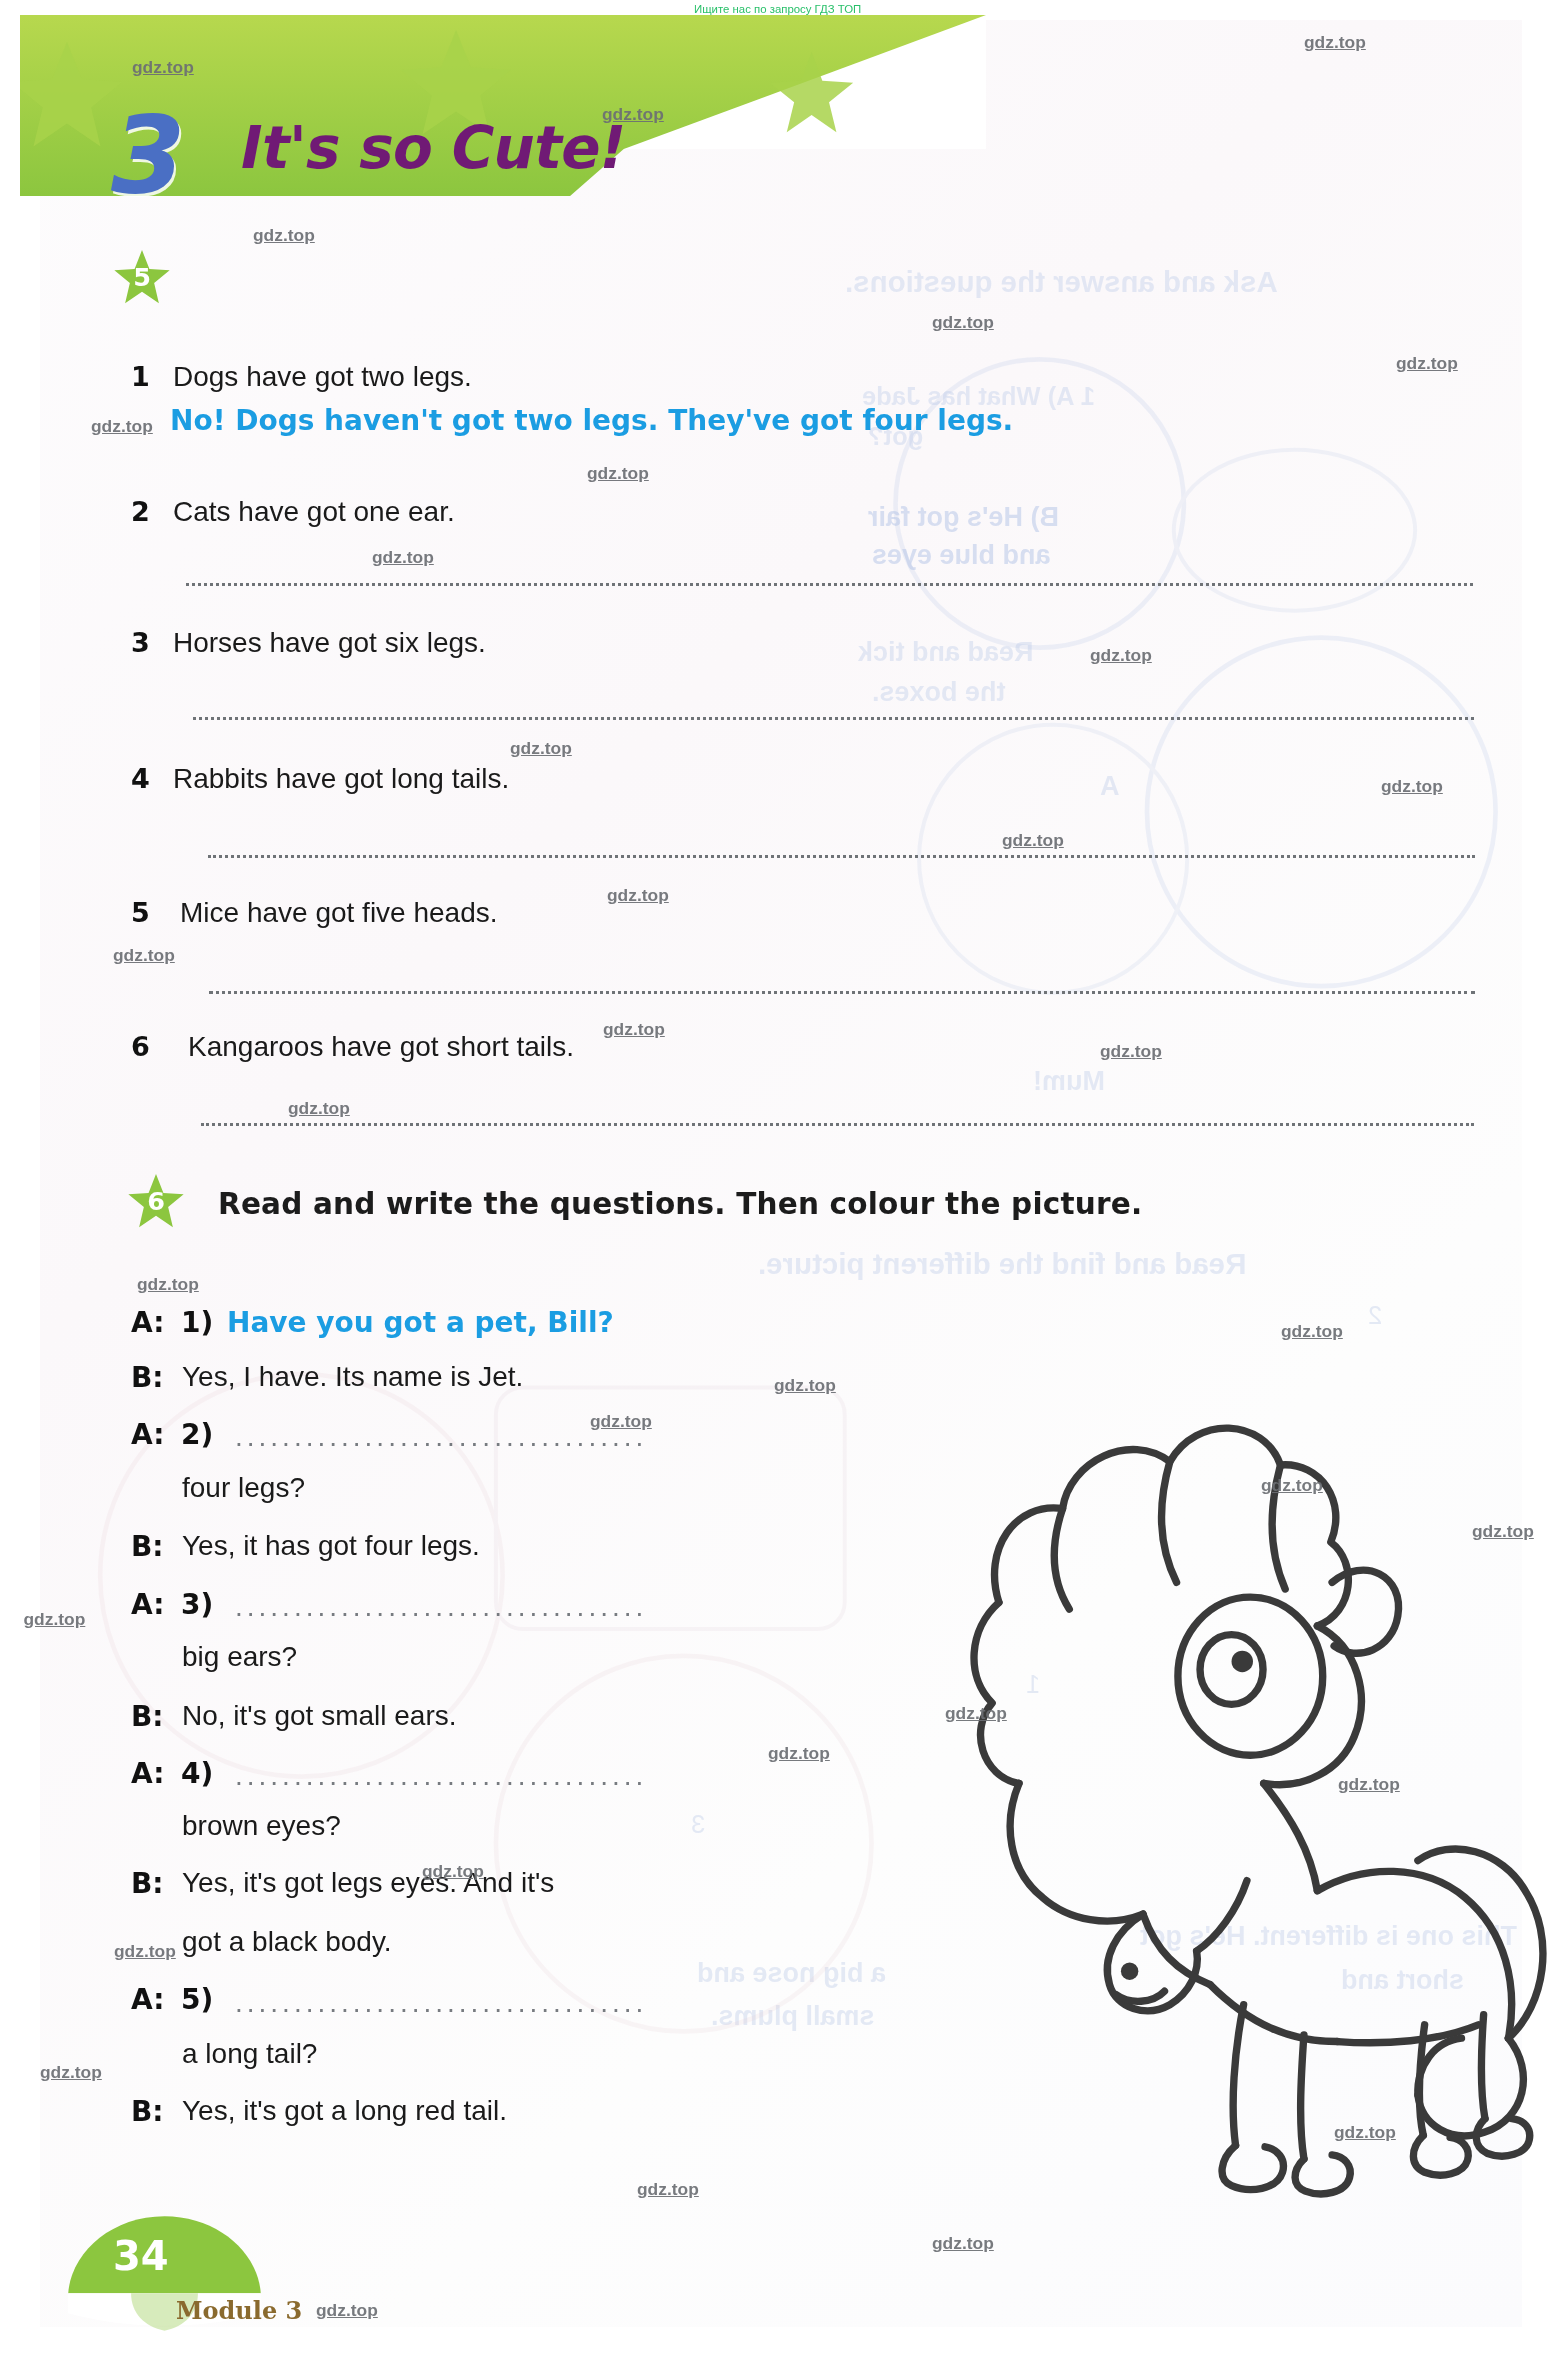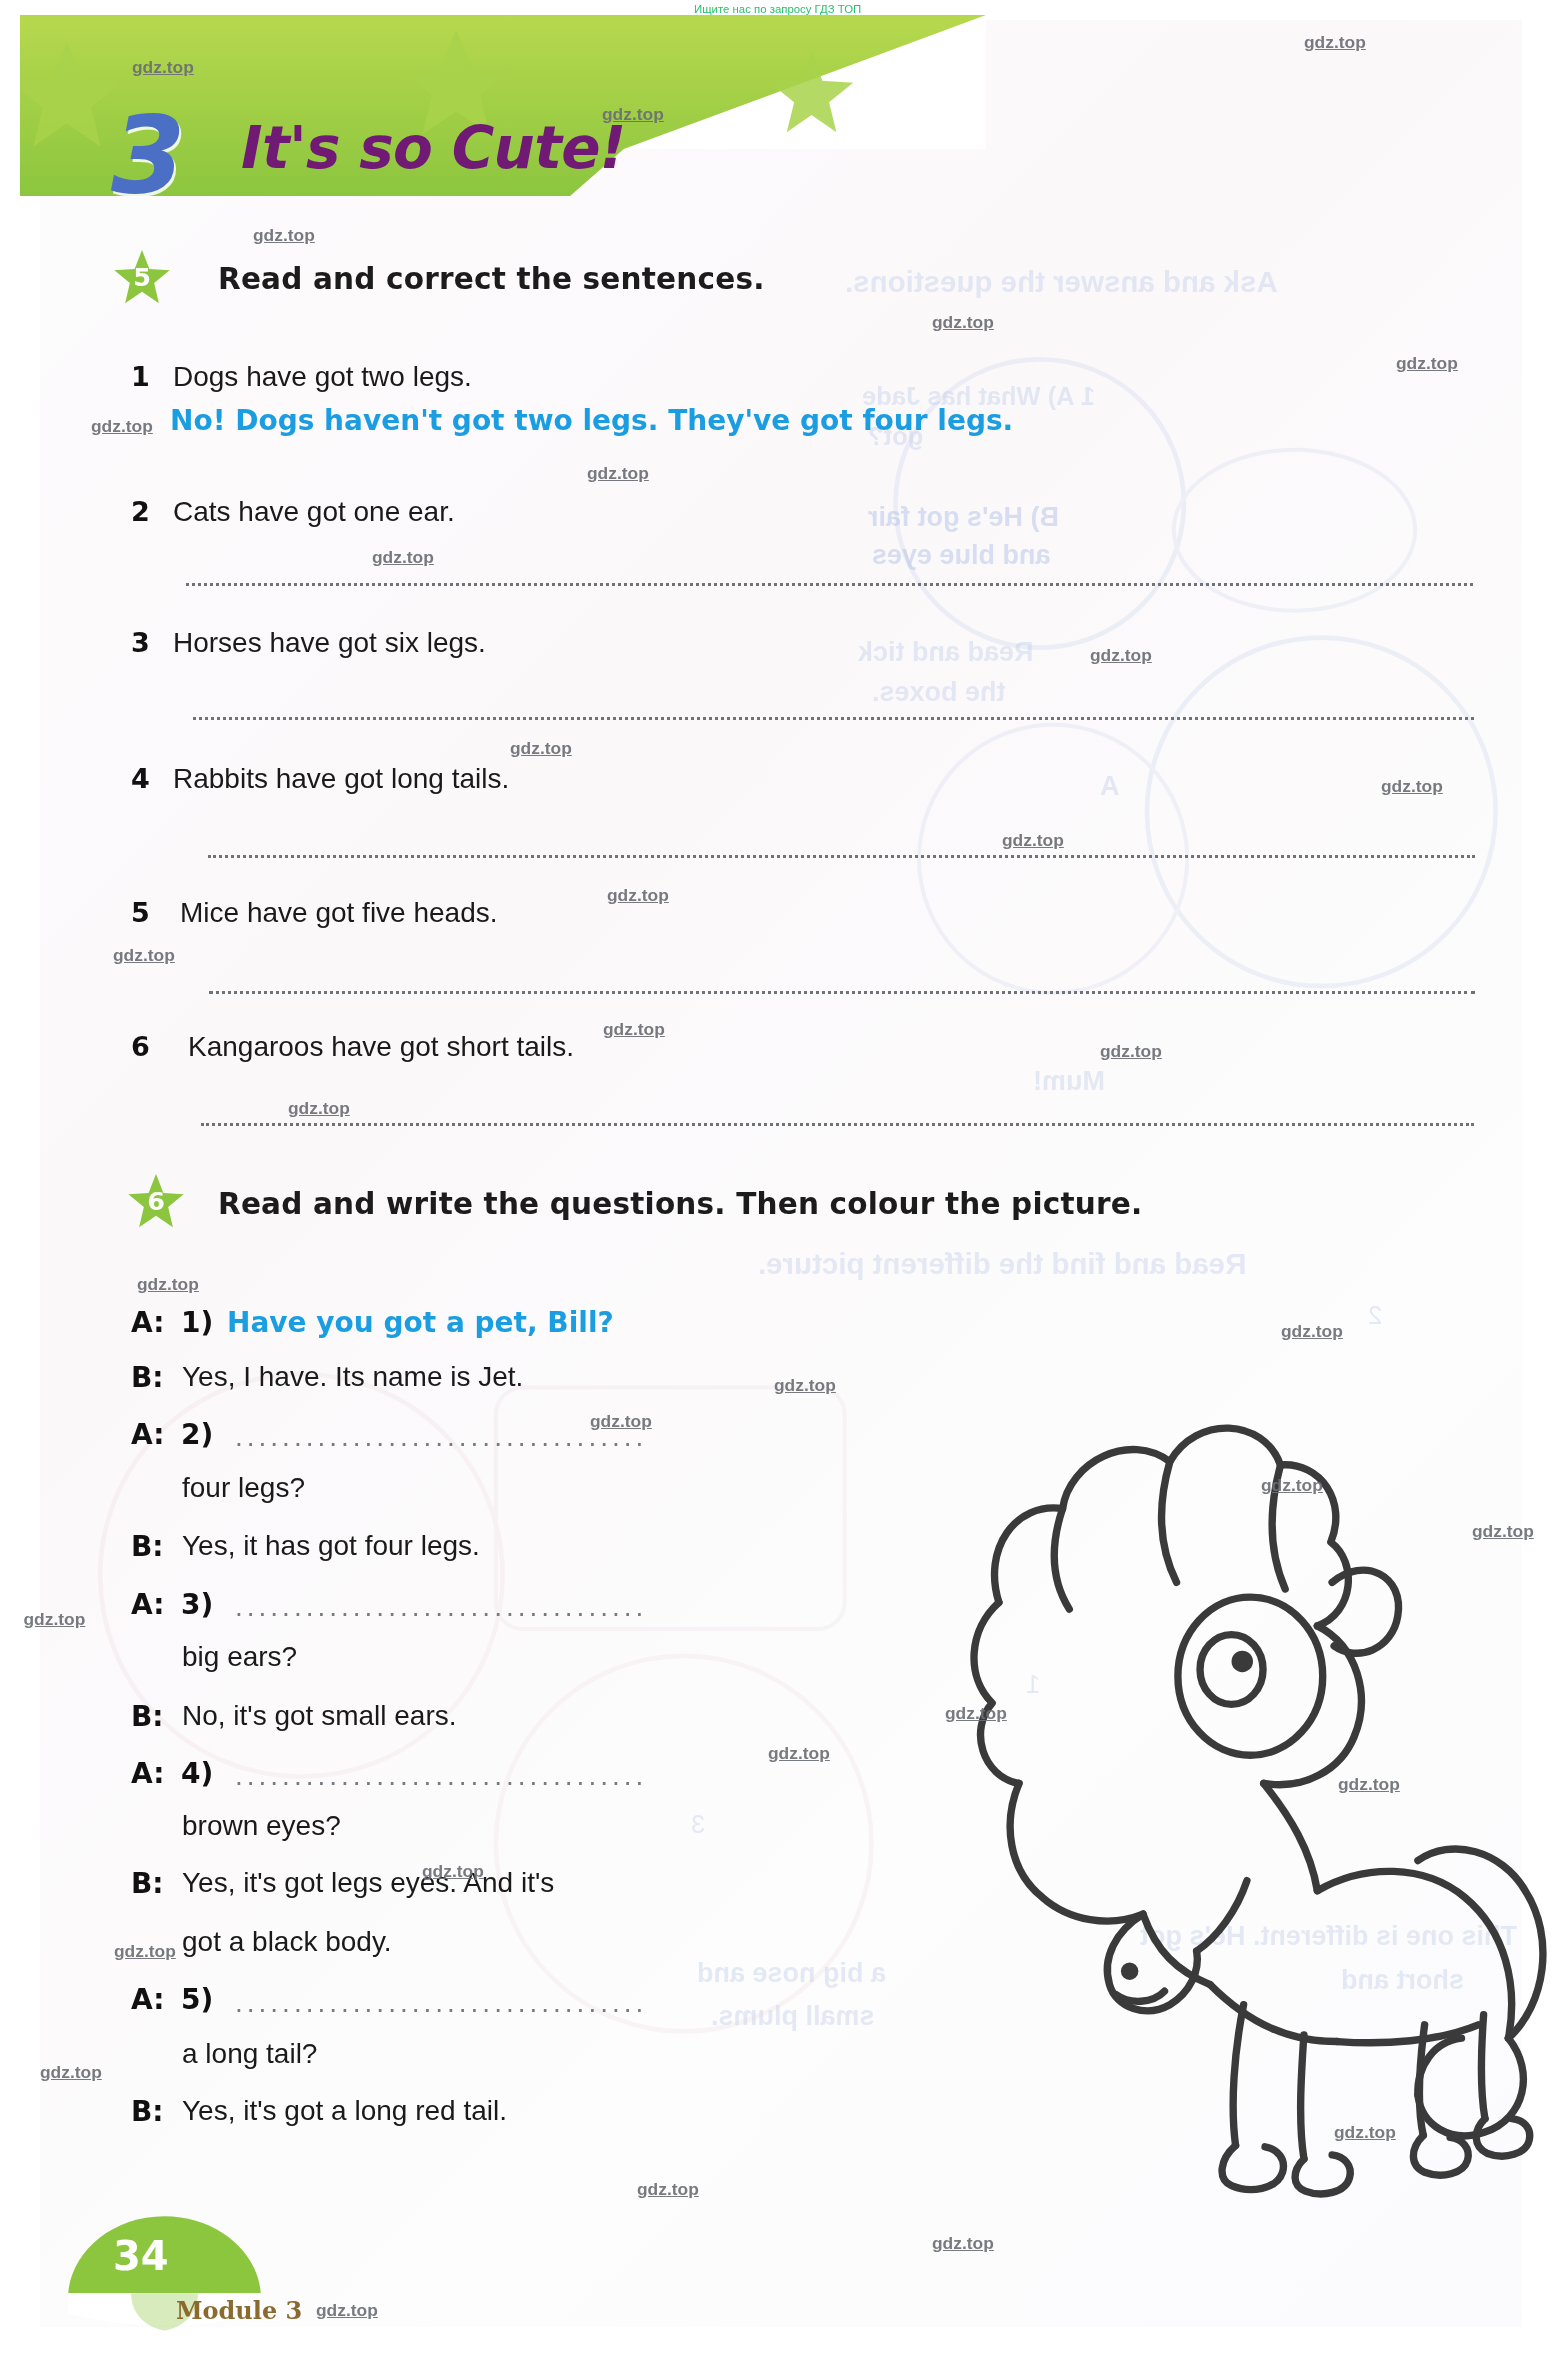--- a/index.html
+++ b/index.html
@@ -287,21 +287,20 @@
     <div class="unit-number">3</div>
     <div class="unit-title">It's so Cute!</div>
   </div>
 
   <div class="ex-star" style="left:113px; top:248px;">
     <svg viewBox="0 0 86 86" width="58" height="58">
       <polygon points="43,3 54,31 84,33 61,52 68,82 43,65 18,82 25,52 2,33 32,31" fill="#8cc63f"></polygon>
     </svg>
     <div class="num">5</div>
   </div>
-  <div class="ex-heading" style="left:218px; top:262px;">Read and correct the sentences.</div>
 
   <div class="s-num" style="left:131px; top:361px;">1</div>
   <div class="s-text" style="left:173px; top:361px;">Dogs have got two legs.</div>
   <div class="s-answer" style="left:170px; top:404px;">No! Dogs haven't got two legs. They've got four legs.</div>
 
   <div class="s-num" style="left:131px; top:496px;">2</div>
   <div class="s-text" style="left:173px; top:496px;">Cats have got one ear.</div>
   <div class="dotline" style="left:186px; top:578px; width:1287px;"></div>
 
   <div class="s-num" style="left:131px; top:627px;">3</div>

